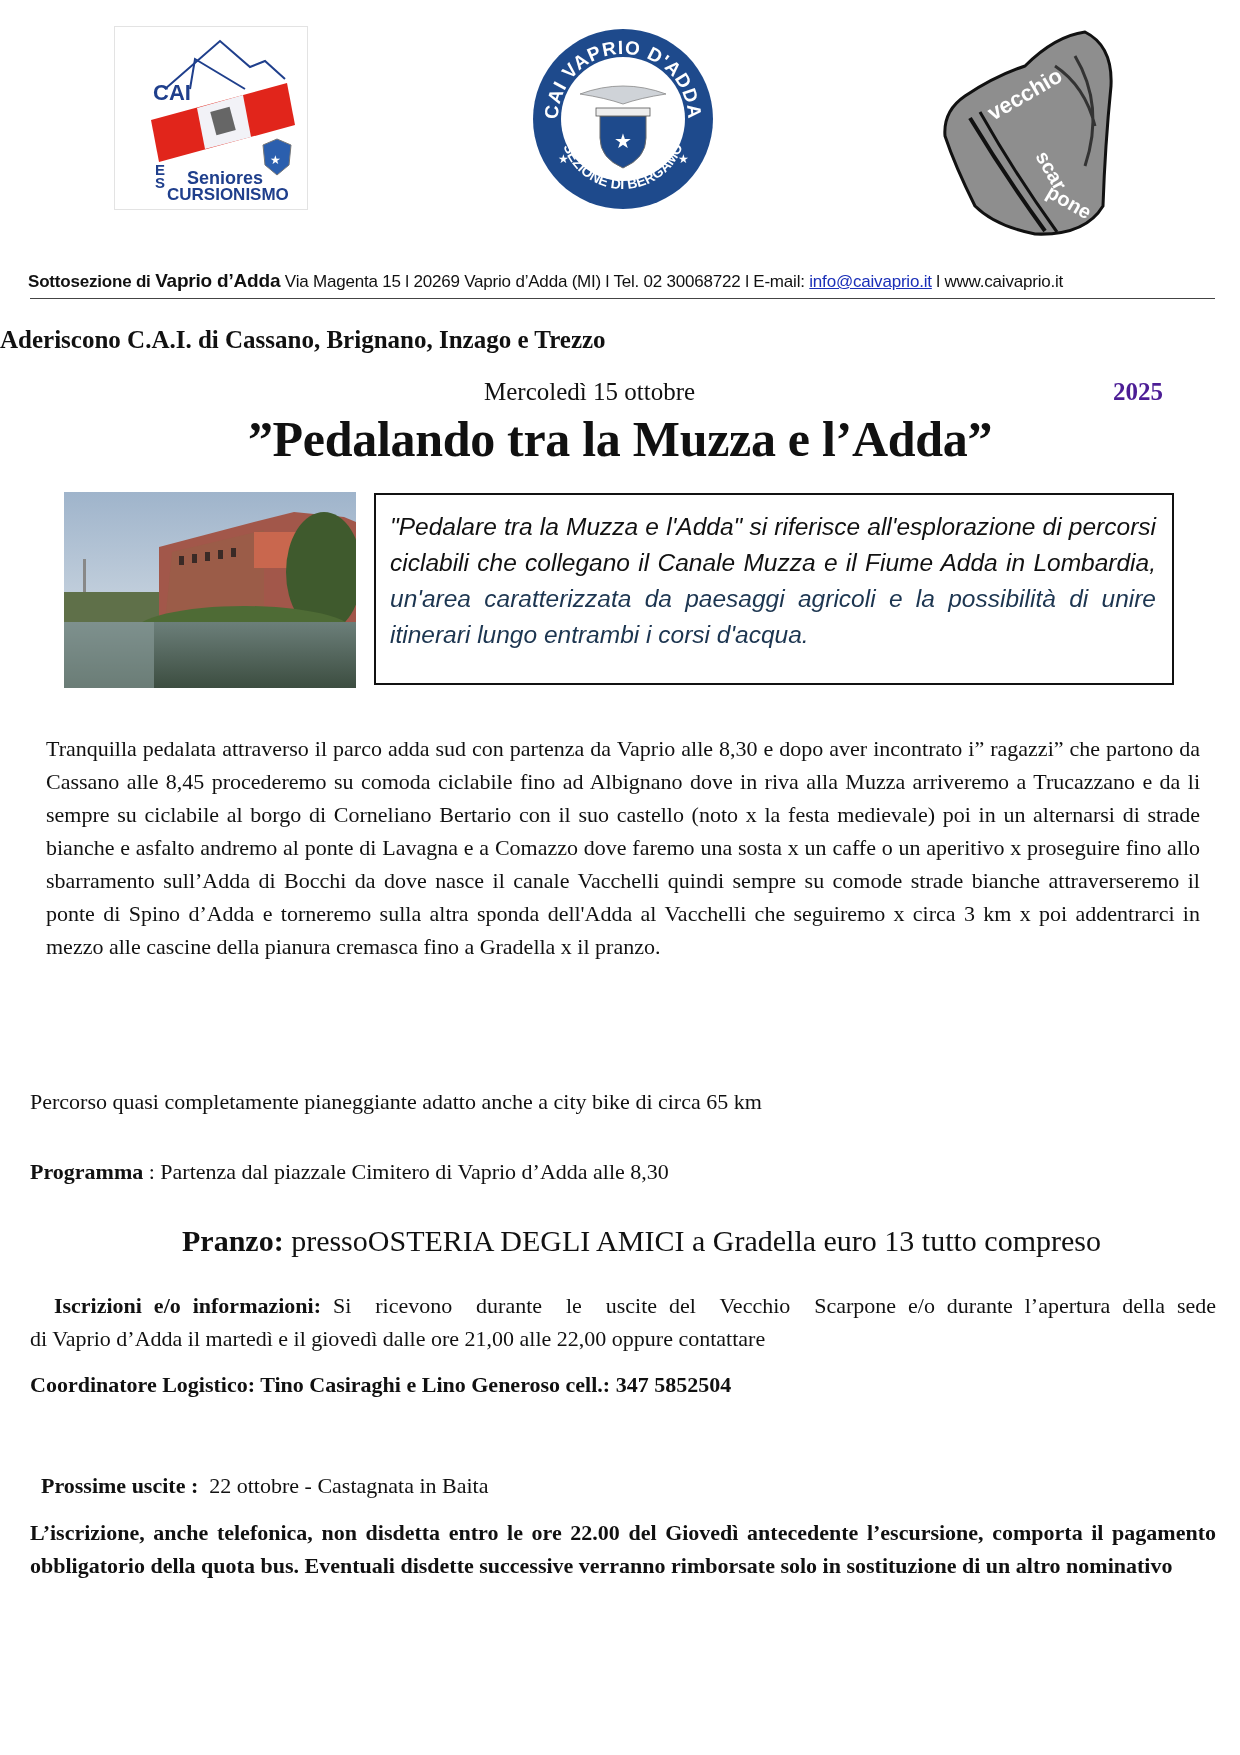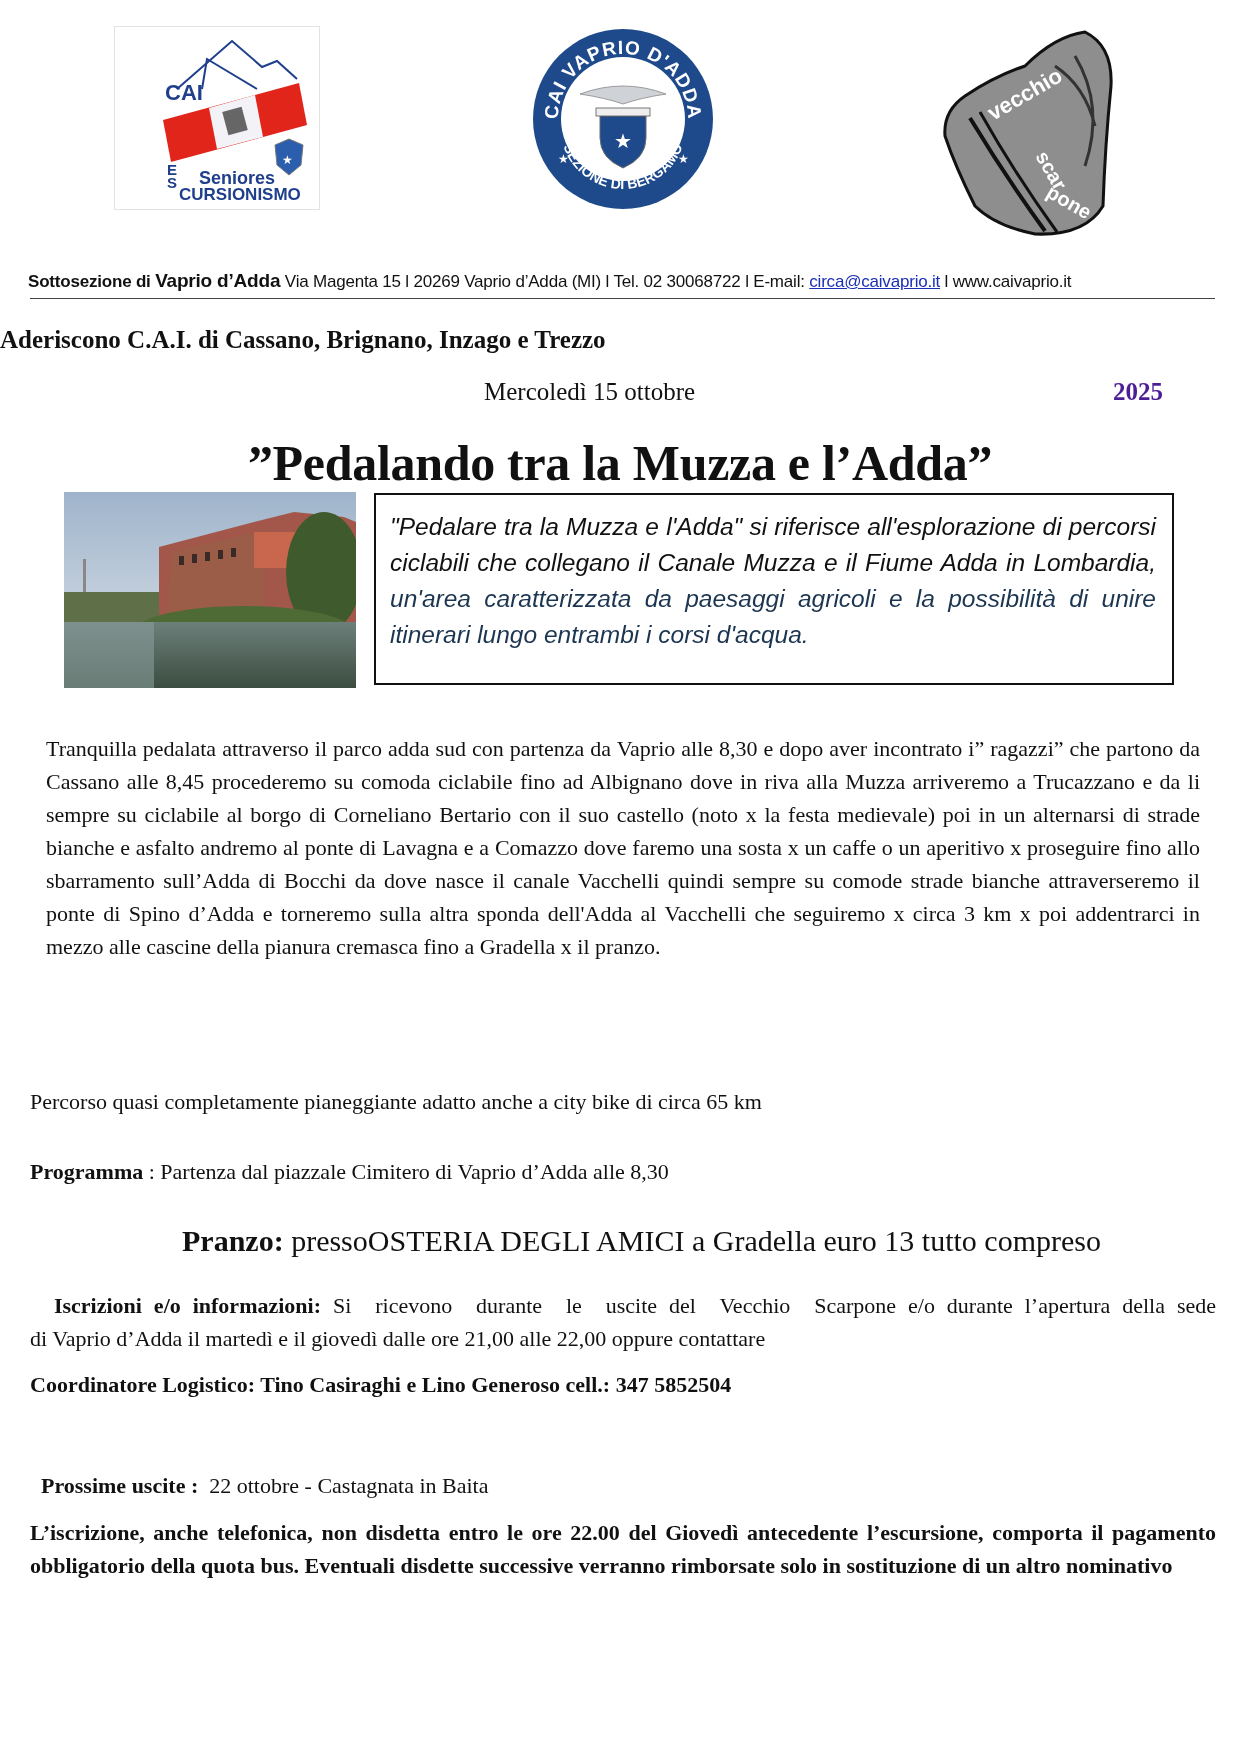--- a/index.html
+++ b/index.html
@@ -1,34 +1,34 @@
 <!DOCTYPE html>
 <html><head>
 <meta charset="utf-8">
 <style>
   html, body { margin: 0; padding: 0; background: #ffffff; }
   body { width: 1240px; height: 1755px; position: relative; overflow: hidden; color: #111; font-family: "Liberation Serif", serif; }
   .abs { position: absolute; }
 
   
-  #logo-seniores { left: 114px; top: 26px; width: 192px; height: 182px; border: 1px solid #e3e3e3; background: #fff; padding-left: 12px; }
+  #logo-seniores { left: 114px; top: 26px; width: 192px; height: 182px; border: 1px solid #e3e3e3; background: #fff; }
   #logo-vaprio { left: 530px; top: 26px; width: 186px; height: 186px; }
   #logo-scarpone { left: 935px; top: 26px; width: 190px; height: 215px; }
 
   
   #header-line { left: 28px; top: 270px; width: 1190px; font-family: "Liberation Sans", sans-serif; font-size: 17px; white-space: nowrap; letter-spacing: -0.2px; }
   #header-line .org { font-weight: bold; }
   #header-line .org-big { font-size: 19px; font-weight: bold; }
   #header-line a { color: #1a2fb8; text-decoration: underline; }
   #header-rule { left: 30px; top: 298px; width: 1185px; height: 0; border-top: 1px solid #444; }
 
   #adherents { left: 0; width: 1240px; top: 326px; text-align: left; font-size: 25px; font-weight: bold; }
   #date { left: 470px; top: 378px; font-size: 25px; font-weight: normal; margin-left: 14px; }
   #year { left: 1113px; top: 378px; font-size: 25px; font-weight: bold; color: #4c1d95; }
-  #title { left: 0; width: 1240px; top: 410px; text-align: center; font-size: 50px; font-weight: bold; letter-spacing: -0.3px; margin-top: 24px; }
+  #title { left: 0; width: 1240px; top: 410px; text-align: center; font-size: 50px; font-weight: bold; letter-spacing: -0.3px; }
 
   
   #photo { left: 64px; top: 492px; width: 292px; height: 196px; overflow: hidden; }
 
   
   #quote-box { left: 374px; top: 493px; width: 800px; height: 192px; border: 2px solid #111; box-sizing: border-box; overflow: hidden; padding: 14px 16px 0 14px; }
   #quote-box p { margin: 0; font-family: "Liberation Sans", sans-serif; font-style: italic; font-size: 24.5px; line-height: 36px; color: #111; text-align: justify; }
   #quote-box .blue { color: #1c3550; }
 
   
@@ -93,21 +93,21 @@
     <path d="M35,92 Q70,150 110,205" fill="none" stroke="#111" stroke-width="4"></path>
     <path d="M45,86 Q80,148 122,206" fill="none" stroke="#111" stroke-width="3"></path>
     <path d="M120,40 Q150,60 160,100 M140,30 Q170,80 150,140" fill="none" stroke="#333" stroke-width="3"></path>
     <text x="58" y="95" font-family="Liberation Sans, sans-serif" font-weight="bold" font-size="22" fill="#fff" transform="rotate(-30 58 95)">vecchio</text>
     <text x="100" y="130" font-family="Liberation Sans, sans-serif" font-weight="bold" font-size="20" fill="#fff" transform="rotate(60 100 130)">scar</text>
     <text x="110" y="170" font-family="Liberation Sans, sans-serif" font-weight="bold" font-size="20" fill="#fff" transform="rotate(30 110 170)">pone</text>
   </svg>
 </div>
 
 <div id="header-line" class="abs">
-  <span class="org">Sottosezione di </span><span class="org-big">Vaprio d’Adda</span><span>  Via Magenta 15 l 20269 Vaprio d’Adda (MI) l Tel. 02 30068722 l E-mail: </span><a>circa@caivaprio.it</a><span> l www.caivaprio.it</span>
+  <span class="org">Sottosezione di </span><span class="org-big">Vaprio d’Adda</span><span>  Via Magenta 15 l 20269 Vaprio d’Adda (MI) l Tel. 02 30068722 l E-mail: </span><a>info@caivaprio.it</a><span> l www.caivaprio.it</span>
 </div>
 <div id="header-rule" class="abs"></div>
 
 <div id="adherents" class="abs">Aderiscono C.A.I. di Cassano, Brignano, Inzago e Trezzo</div>
 <div id="date" class="abs">Mercoledì 15 ottobre</div>
 <div id="year" class="abs">2025</div>
 <div id="title" class="abs">”Pedalando tra la Muzza e l’Adda”</div>
 
 <div id="photo" class="abs">
   <svg width="292" height="196" viewBox="0 0 292 196">

